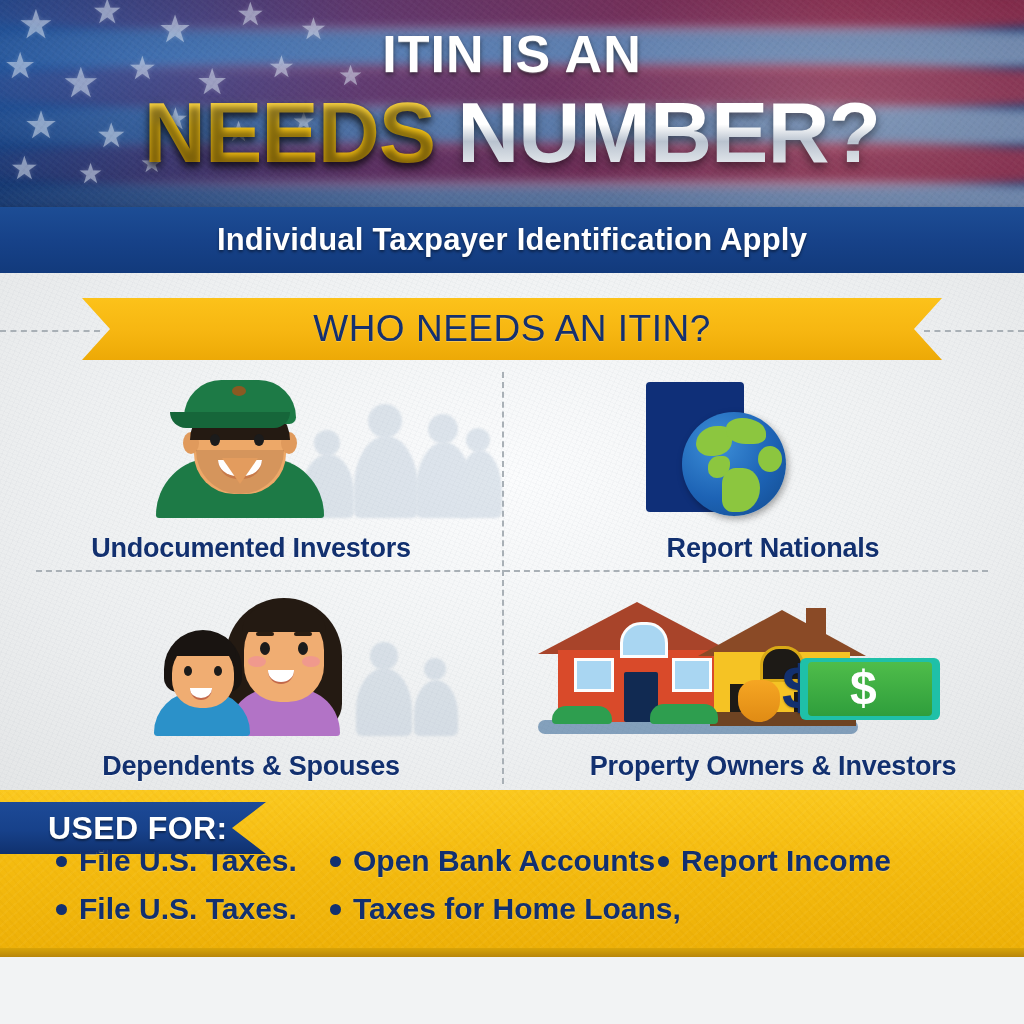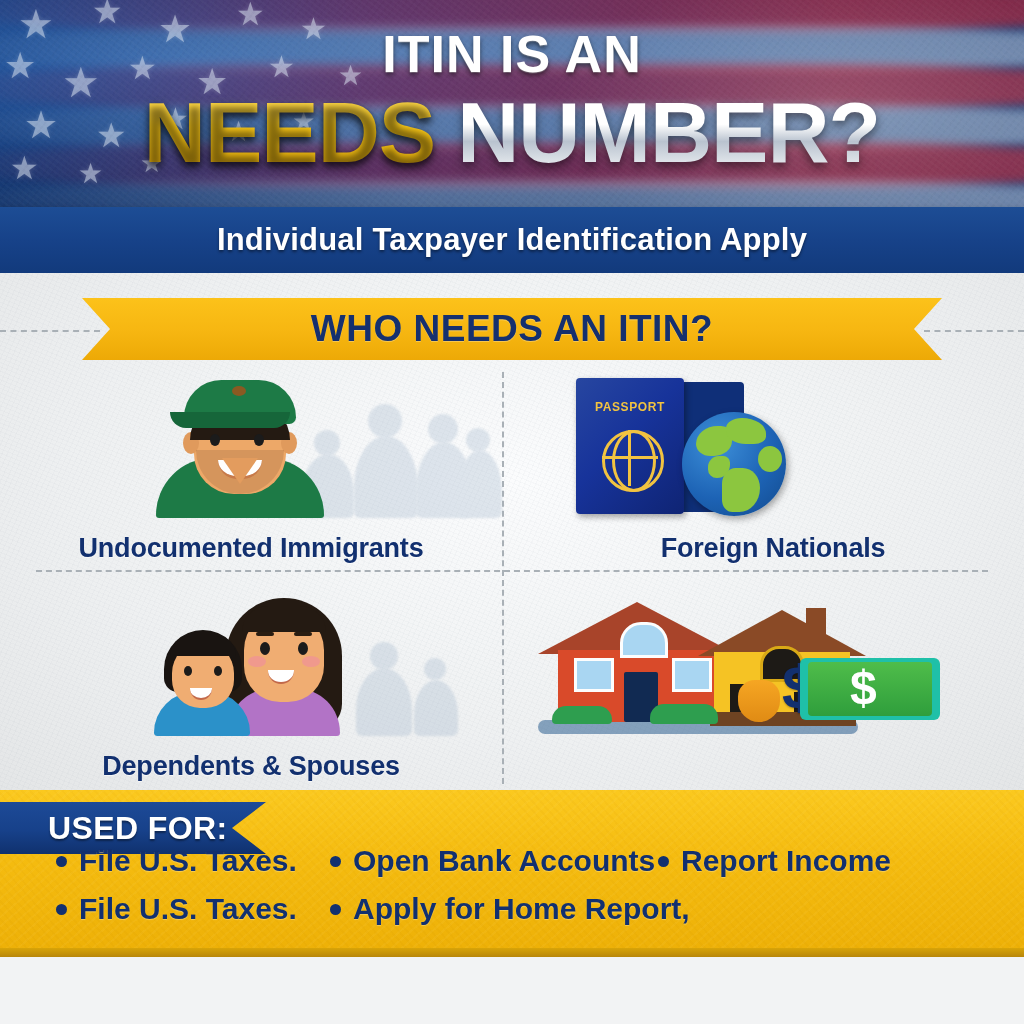--- a/index.html
+++ b/index.html
@@ -90,21 +90,21 @@
 
   .dash-h{position:absolute;height:0;border-top:2px dashed #a9b0b6;}
   .dash-v{position:absolute;width:0;border-left:2px dashed #a9b0b6;}
   .ribbon-r{
     position:absolute;left:82px;top:298px;width:860px;height:62px;
     background:linear-gradient(180deg,#fcc21a 0%,#f6b611 55%,#eda906 100%);
     clip-path:polygon(0 0, 100% 0, calc(100% - 28px) 50%, 100% 100%, 0 100%, 28px 50%);
     display:flex;align-items:center;justify-content:center;
   }
   .ribbon-r span{
-    color:#15306e;font-size:37px;font-weight:bold;letter-spacing:.5px;
+    color:#15306e;font-size:37px;font-weight:normal;letter-spacing:.5px;
     text-shadow:0 1px 0 rgba(255,255,255,.28);
   }
 
   .cell{position:absolute;width:502px;height:200px;}
   .cell-art{position:absolute;left:0;right:0;top:0;height:148px;}
   .cell-label{
     position:absolute;left:0;right:0;bottom:0;height:44px;
     display:flex;align-items:center;justify-content:center;
     color:#12306f;font-size:27px;font-weight:bold;letter-spacing:-.2px;
     text-shadow:0 1px 1px rgba(255,255,255,.7);
@@ -343,43 +343,37 @@
           <div class="brow r"></div>
         <div class="eye l"></div>
           <div class="eye r"></div>
         <div class="mouth"></div>
         <div class="cap"></div>
         <div class="brim"></div>
         <div class="capbtn"></div>
         <div class="vneck"></div>
       </div>
     </div>
-    <div class="cell-label">Undocumented Immigrants</div>
+    <div class="cell-label">Undocumented Investors</div>
   </div>
 
   <div class="cell" style="left:522px;top:370px;">
     <div class="cell-art">
       <div class="pg">
         <div class="pass-shadow"></div>
-        <div class="pass">
-          <div class="ptxt">PASSPORT</div>
-          <div class="pglobe">
-              <div class="pmer"></div>
-            </div>
-        </div>
         <div class="globe">
           <div class="land l1"></div>
           <div class="land l2"></div>
           <div class="land l3"></div>
           <div class="land l4"></div>
           <div class="land l5"></div>
         </div>
       </div>
     </div>
-    <div class="cell-label">Foreign Nationals</div>
+    <div class="cell-label">Report Nationals</div>
   </div>
 
   <div class="cell" style="left:0;top:588px;">
     <div class="cell-art">
       <div class="crowd" style="left:352px;top:44px;width:130px;height:104px;">
         <div class="sil-head" style="left:18px;top:10px;width:28px;height:28px;"></div>
         <div class="sil" style="left:4px;top:36px;width:56px;height:68px;"></div>
         <div class="sil-head" style="left:72px;top:26px;width:22px;height:22px;"></div>
         <div class="sil" style="left:62px;top:48px;width:44px;height:56px;"></div>
       </div>
@@ -430,20 +424,21 @@
         </div>
         <div class="bush b1"></div>
         <div class="bush b2"></div>
         <div class="bag"></div>
         <div class="dollar-blue">$</div>
         <div class="bill"></div>
         <div class="bill2"></div>
         <div class="bill-d">$</div>
       </div>
     </div>
+    <div class="cell-label">Property Owners &amp; Investors</div>
   </div>
 
   <div class="used">
     <div class="tex"></div>
     <div class="used-tab">
       <span>USED FOR:</span>
     </div>
     <div class="bullets">
       <div class="brow" style="top:0;">
         <div class="bitem" style="left:56px;">
@@ -459,21 +454,21 @@
           <span>Open Bank Accounts</span>
         </div>
       </div>
       <div class="brow" style="top:48px;">
         <div class="bitem" style="left:56px;">
           <span class="bdot"></span>
           <span>File U.S. Taxes.</span>
         </div>
         <div class="bitem" style="left:330px;">
           <span class="bdot"></span>
-          <span>Apply for Home Report,</span>
+          <span>Taxes for Home Loans,</span>
         </div>
       </div>
     </div>
   </div>
 
   <div class="footer-edge"></div>
 
 
 </div>
 

